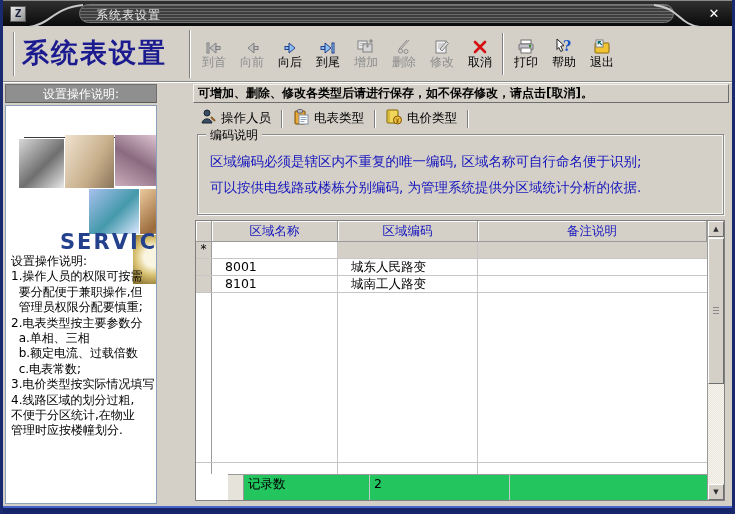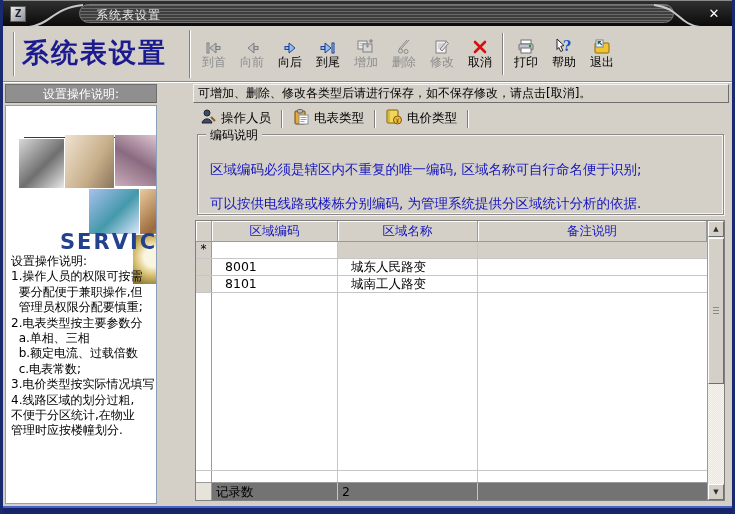--- a/index.html
+++ b/index.html
@@ -56,30 +56,30 @@
   .t6{left:127px;top:129px;width:41px;height:49px;background:radial-gradient(circle at 50% 45%,#faf5e0 28%,#d8c070 55%,#8a7430 90%);}
   .cl-h{position:absolute;left:18px;top:31px;right:4px;height:1px;background:#3a3a3a;}
   .cl-v{position:absolute;left:168px;top:6px;width:1px;height:176px;background:#7090b0;}
   .service{position:absolute;left:6px;top:124px;font-size:21px;font-weight:bold;
     color:#24418e;letter-spacing:2px;margin-left:48px;}
   .sb-text{position:absolute;left:5px;top:148px;right:0;font-size:12px;line-height:15.4px;
     color:#000;white-space:pre-wrap;}
   
   .notice{position:absolute;left:190px;top:84px;right:3px;height:19px;background:#d4d0c8;
     border:1px solid;border-color:#f4f2ee #6e6e6e #6e6e6e #f4f2ee;
-    font-size:12px;line-height:16px;padding-left:4px;color:#000;white-space:nowrap;overflow:hidden;}
+    font-size:12px;line-height:16px;padding-left:4px;color:#000;white-space:nowrap;overflow:hidden;font-weight:bold;}
   .tabbar{position:absolute;left:191px;top:106px;right:3px;height:25px;display:flex;align-items:center;}
   .tab{display:flex;align-items:center;gap:5px;padding:2px 7px;height:22px;font-size:12.5px;color:#000;}
   .tab.selected{background:#fbfaf6;border:1px solid #8a8a8a;box-shadow:inset 1px 1px 0 #ffffff;}
   .tab-sep{width:2px;height:18px;border-left:1px solid #808080;border-right:1px solid #ffffff;margin:0 3px;}
   .groupbox{position:absolute;left:194px;top:134px;right:8px;height:81px;
     border:1px solid #8a8a8a;box-shadow:inset 0 0 0 1px #f6f4f0,1px 1px 0 #f6f4f0;}
   .gb-title{position:absolute;top:-8px;left:8px;background:#d4d0c8;padding:0 4px;font-size:12px;color:#000;}
   .gb-lines{padding:13px 6px 0 12px;}
-  .gb-line{font-size:13.5px;color:#1414bd;line-height:26px;white-space:nowrap;overflow:hidden;margin-top:8px;}
+  .gb-line{font-size:13.5px;color:#1414bd;line-height:26px;white-space:nowrap;overflow:hidden;}
   
   .tablewrap{position:absolute;left:192px;top:220px;right:7px;bottom:13px;
     border:1px solid #808080;background:#ffffff;display:flex;}
   .grid{flex:1;display:flex;flex-direction:column;overflow:hidden;}
   .trow{display:grid;grid-template-columns:16px 126px 140px 1fr;}
   .trow>div{overflow:hidden;white-space:nowrap;}
   .row-head{height:21px;}
   .row-head>div{background:#d4d0c8;color:#1414bd;font-size:12.5px;text-align:center;line-height:19px;
     border-right:1px solid #9a9a9a;border-bottom:1px solid #9a9a9a;box-shadow:inset 1px 1px 0 #ffffff;}
   .row-star{height:17px;border-bottom:1px solid #c6c6c6;}
@@ -91,21 +91,21 @@
   .row-data .ind{background:#d4d0c8;border-right:1px solid #9a9a9a;}
   .row-data div{line-height:16px;}
   .row-data .c1,.row-data .c2{border-right:1px solid #c6c6c6;padding-left:13px;}
   .row-data .c3{padding-left:4px;}
   .row-fill{flex:1;}
   .row-fill .ind{border-right:1px solid #9a9a9a;}
   .row-fill .c1,.row-fill .c2{border-right:1px solid #c6c6c6;}
   .row-gap{height:12px;border-top:1px solid #c6c6c6;}
   .row-gap .ind{border-right:1px solid #9a9a9a;}
   .row-gap .c1,.row-gap .c2{border-right:1px solid #c6c6c6;}
-  .row-foot{height:18px;border-top:1px solid #9a9a9a;background:#737373;font-size:12.5px;color:#000;}
+  .row-foot{height:26px;border-top:1px solid #9a9a9a;background:#22c55e;font-size:12.5px;color:#000;margin-left:32px;}
   .row-foot .ind{background:#e6e3da;border-right:1px solid #9a9a9a;}
   .row-foot div{line-height:17px;}
   .row-foot .c1,.row-foot .c2{border-right:1px solid #c6c6c6;padding-left:4px;}
   
   .vscroll{width:17px;border-left:1px solid #9a9a9a;background:
     repeating-conic-gradient(#f6f4ec 0 25%,#e9e6dd 0 50%) 0 0/2px 2px;display:flex;flex-direction:column;}
   .sbtn{height:16px;background:#d4d0c8;border:1px solid;border-color:#ffffff #6e6e6e #6e6e6e #ffffff;
     font-size:7px;color:#303030;display:flex;align-items:center;justify-content:center;}
   .sthumb{margin-top:1px;height:146px;background:#d4d0c8;
     border:1px solid;border-color:#ffffff #6e6e6e #6e6e6e #ffffff;position:relative;}
@@ -337,22 +337,22 @@
     <div class="gb-lines">
       <div class="gb-line">区域编码必须是辖区内不重复的唯一编码, 区域名称可自行命名便于识别;</div>
       <div class="gb-line">可以按供电线路或楼栋分别编码, 为管理系统提供分区域统计分析的依据.</div>
     </div>
   </div>
 
   <div class="tablewrap">
     <div class="grid">
       <div class="trow row-head">
         <div></div>
+        <div>区域名称</div>
         <div>区域编码</div>
-        <div>区域名称</div>
         <div>备注说明</div>
       </div>
       <div class="trow row-star">
         <div class="ind">*</div>
         <div class="c1"></div>
         <div class="c2"></div>
         <div class="c3"></div>
       </div>
       <div class="trow row-data">
         <div class="ind"></div>

